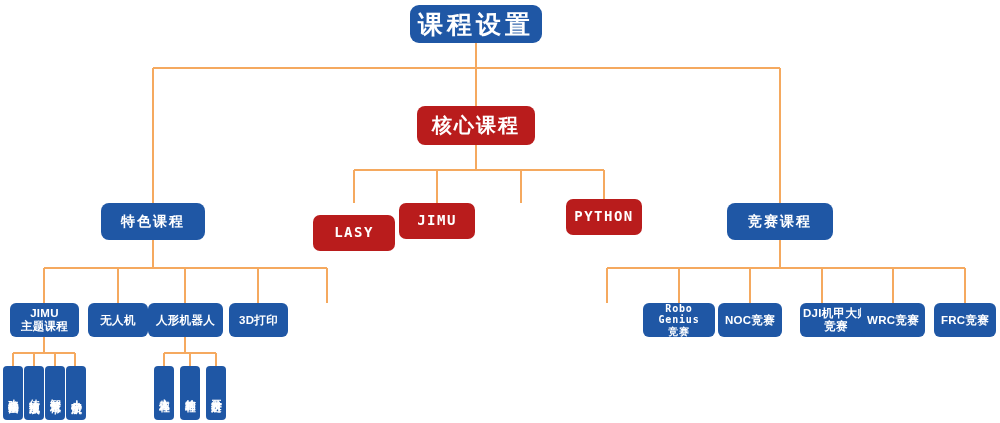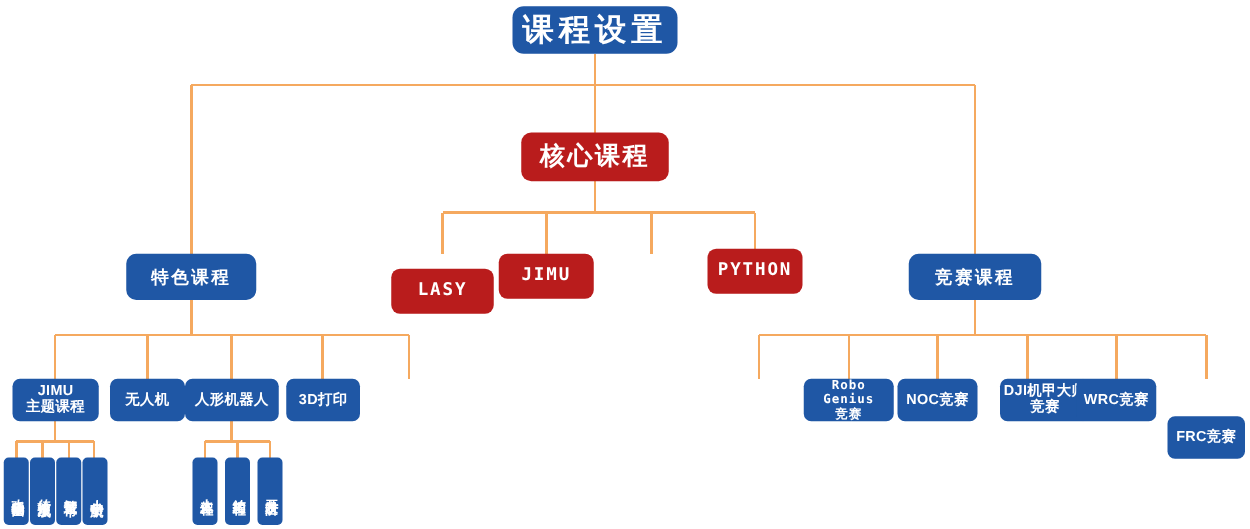--- a/index.html
+++ b/index.html
@@ -157,21 +157,21 @@
   <div class="node blue lvl-leaf" style="left:88px; top:303px; width:60px; height:34px;">无人机</div>
   <div class="node blue lvl-leaf" style="left:148px; top:303px; width:75px; height:34px;">人形机器人</div>
   <div class="node blue lvl-leaf" style="left:229px; top:303px; width:59px; height:34px;">3D打印</div>
 
   <div class="node blue lvl-leaf mono" style="left:643px; top:303px; width:72px; height:34px;">Robo Genius
 竞赛</div>
   <div class="node blue lvl-leaf" style="left:718px; top:303px; width:64px; height:34px;">NOC竞赛</div>
   <div class="node blue lvl-leaf" style="left:762px; top:303px; width:72px; height:34px;margin-left:38px;">DJI机甲大师
 竞赛</div>
   <div class="node blue lvl-leaf" style="left:861px; top:303px; width:64px; height:34px;">WRC竞赛</div>
-  <div class="node blue lvl-leaf" style="left:934px; top:303px; width:62px; height:34px;margin-top:30px;">FRC竞赛</div>
+  <div class="node blue lvl-leaf" style="left:934px; top:303px; width:62px; height:34px;">FRC竞赛</div>
 
   <div class="node blue lvl-vleaf" style="left:3px; top:366px; width:20px; height:54px;">欢乐动物园</div>
   <div class="node blue lvl-vleaf" style="left:24px; top:366px; width:20px; height:54px;">传输流水线</div>
   <div class="node blue lvl-vleaf" style="left:45px; top:366px; width:20px; height:54px;">智慧城市</div>
   <div class="node blue lvl-vleaf" style="left:66px; top:366px; width:20px; height:54px;">小小宇航员</div>
 
   <div class="node blue lvl-vleaf" style="left:154px; top:366px; width:20px; height:54px;">人体工程</div>
   <div class="node blue lvl-vleaf" style="left:180px; top:366px; width:20px; height:54px;">结构工程</div>
   <div class="node blue lvl-vleaf" style="left:206px; top:366px; width:20px; height:54px;">开发进阶</div>
 

